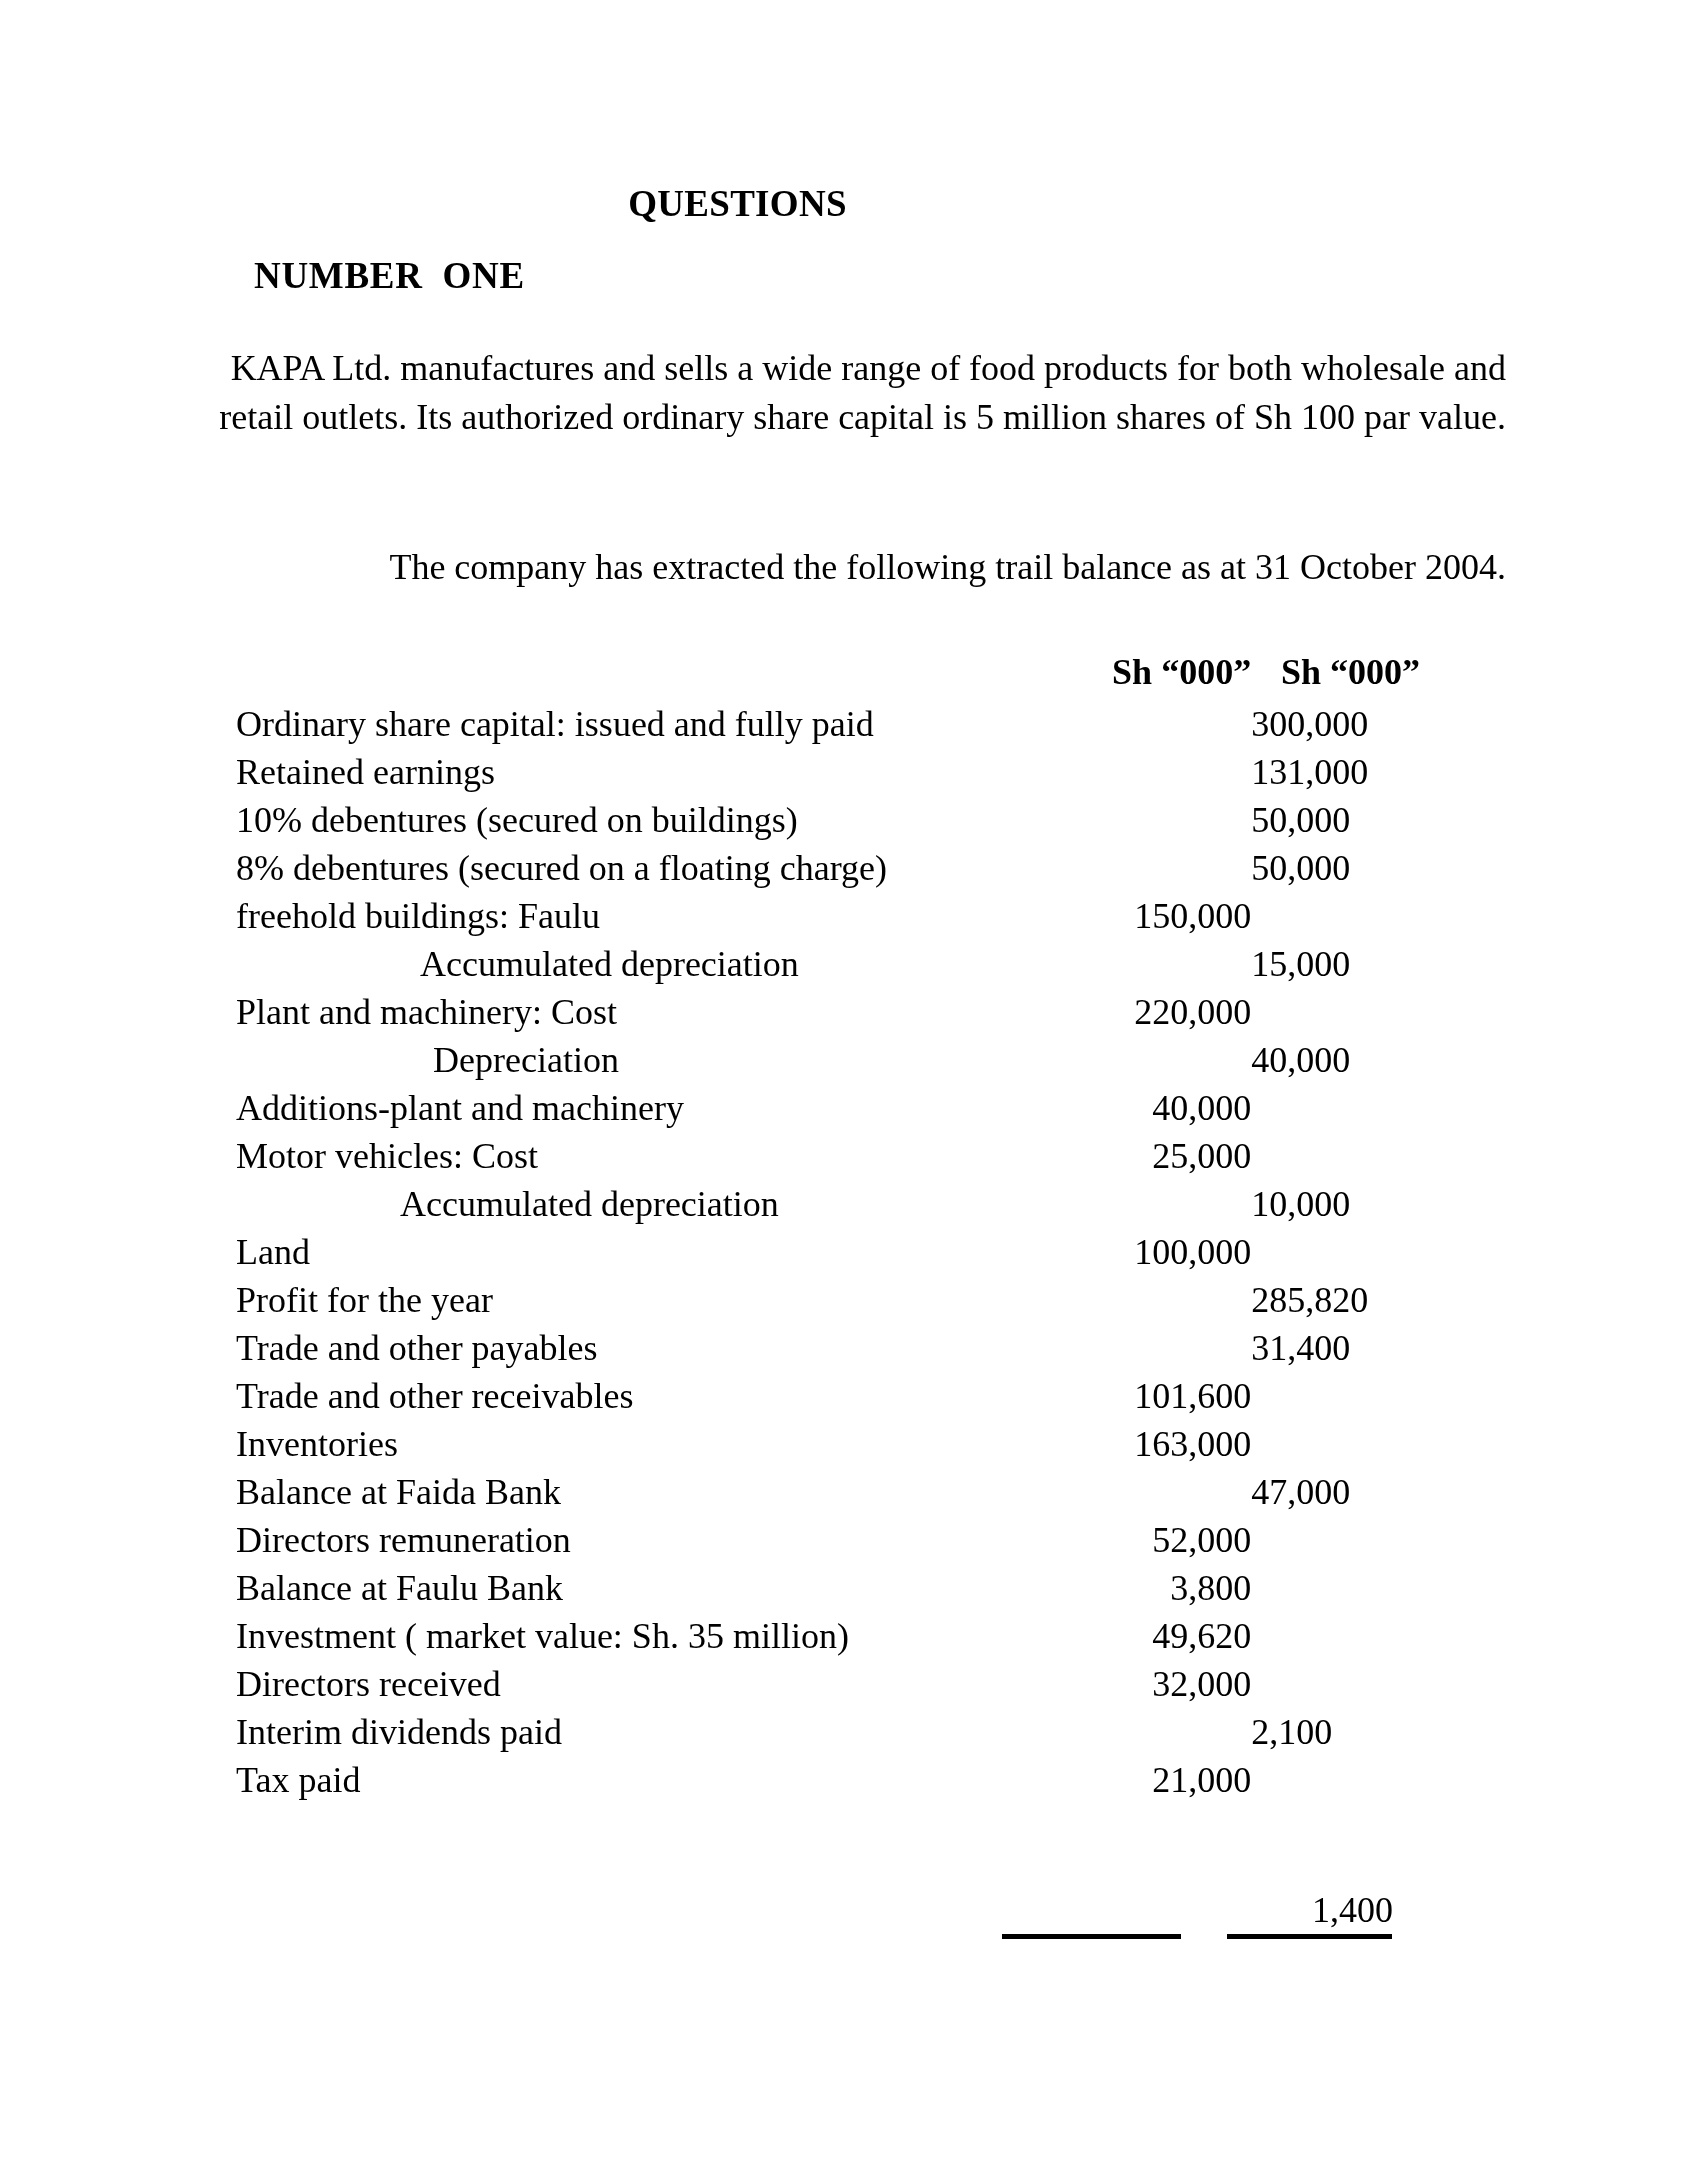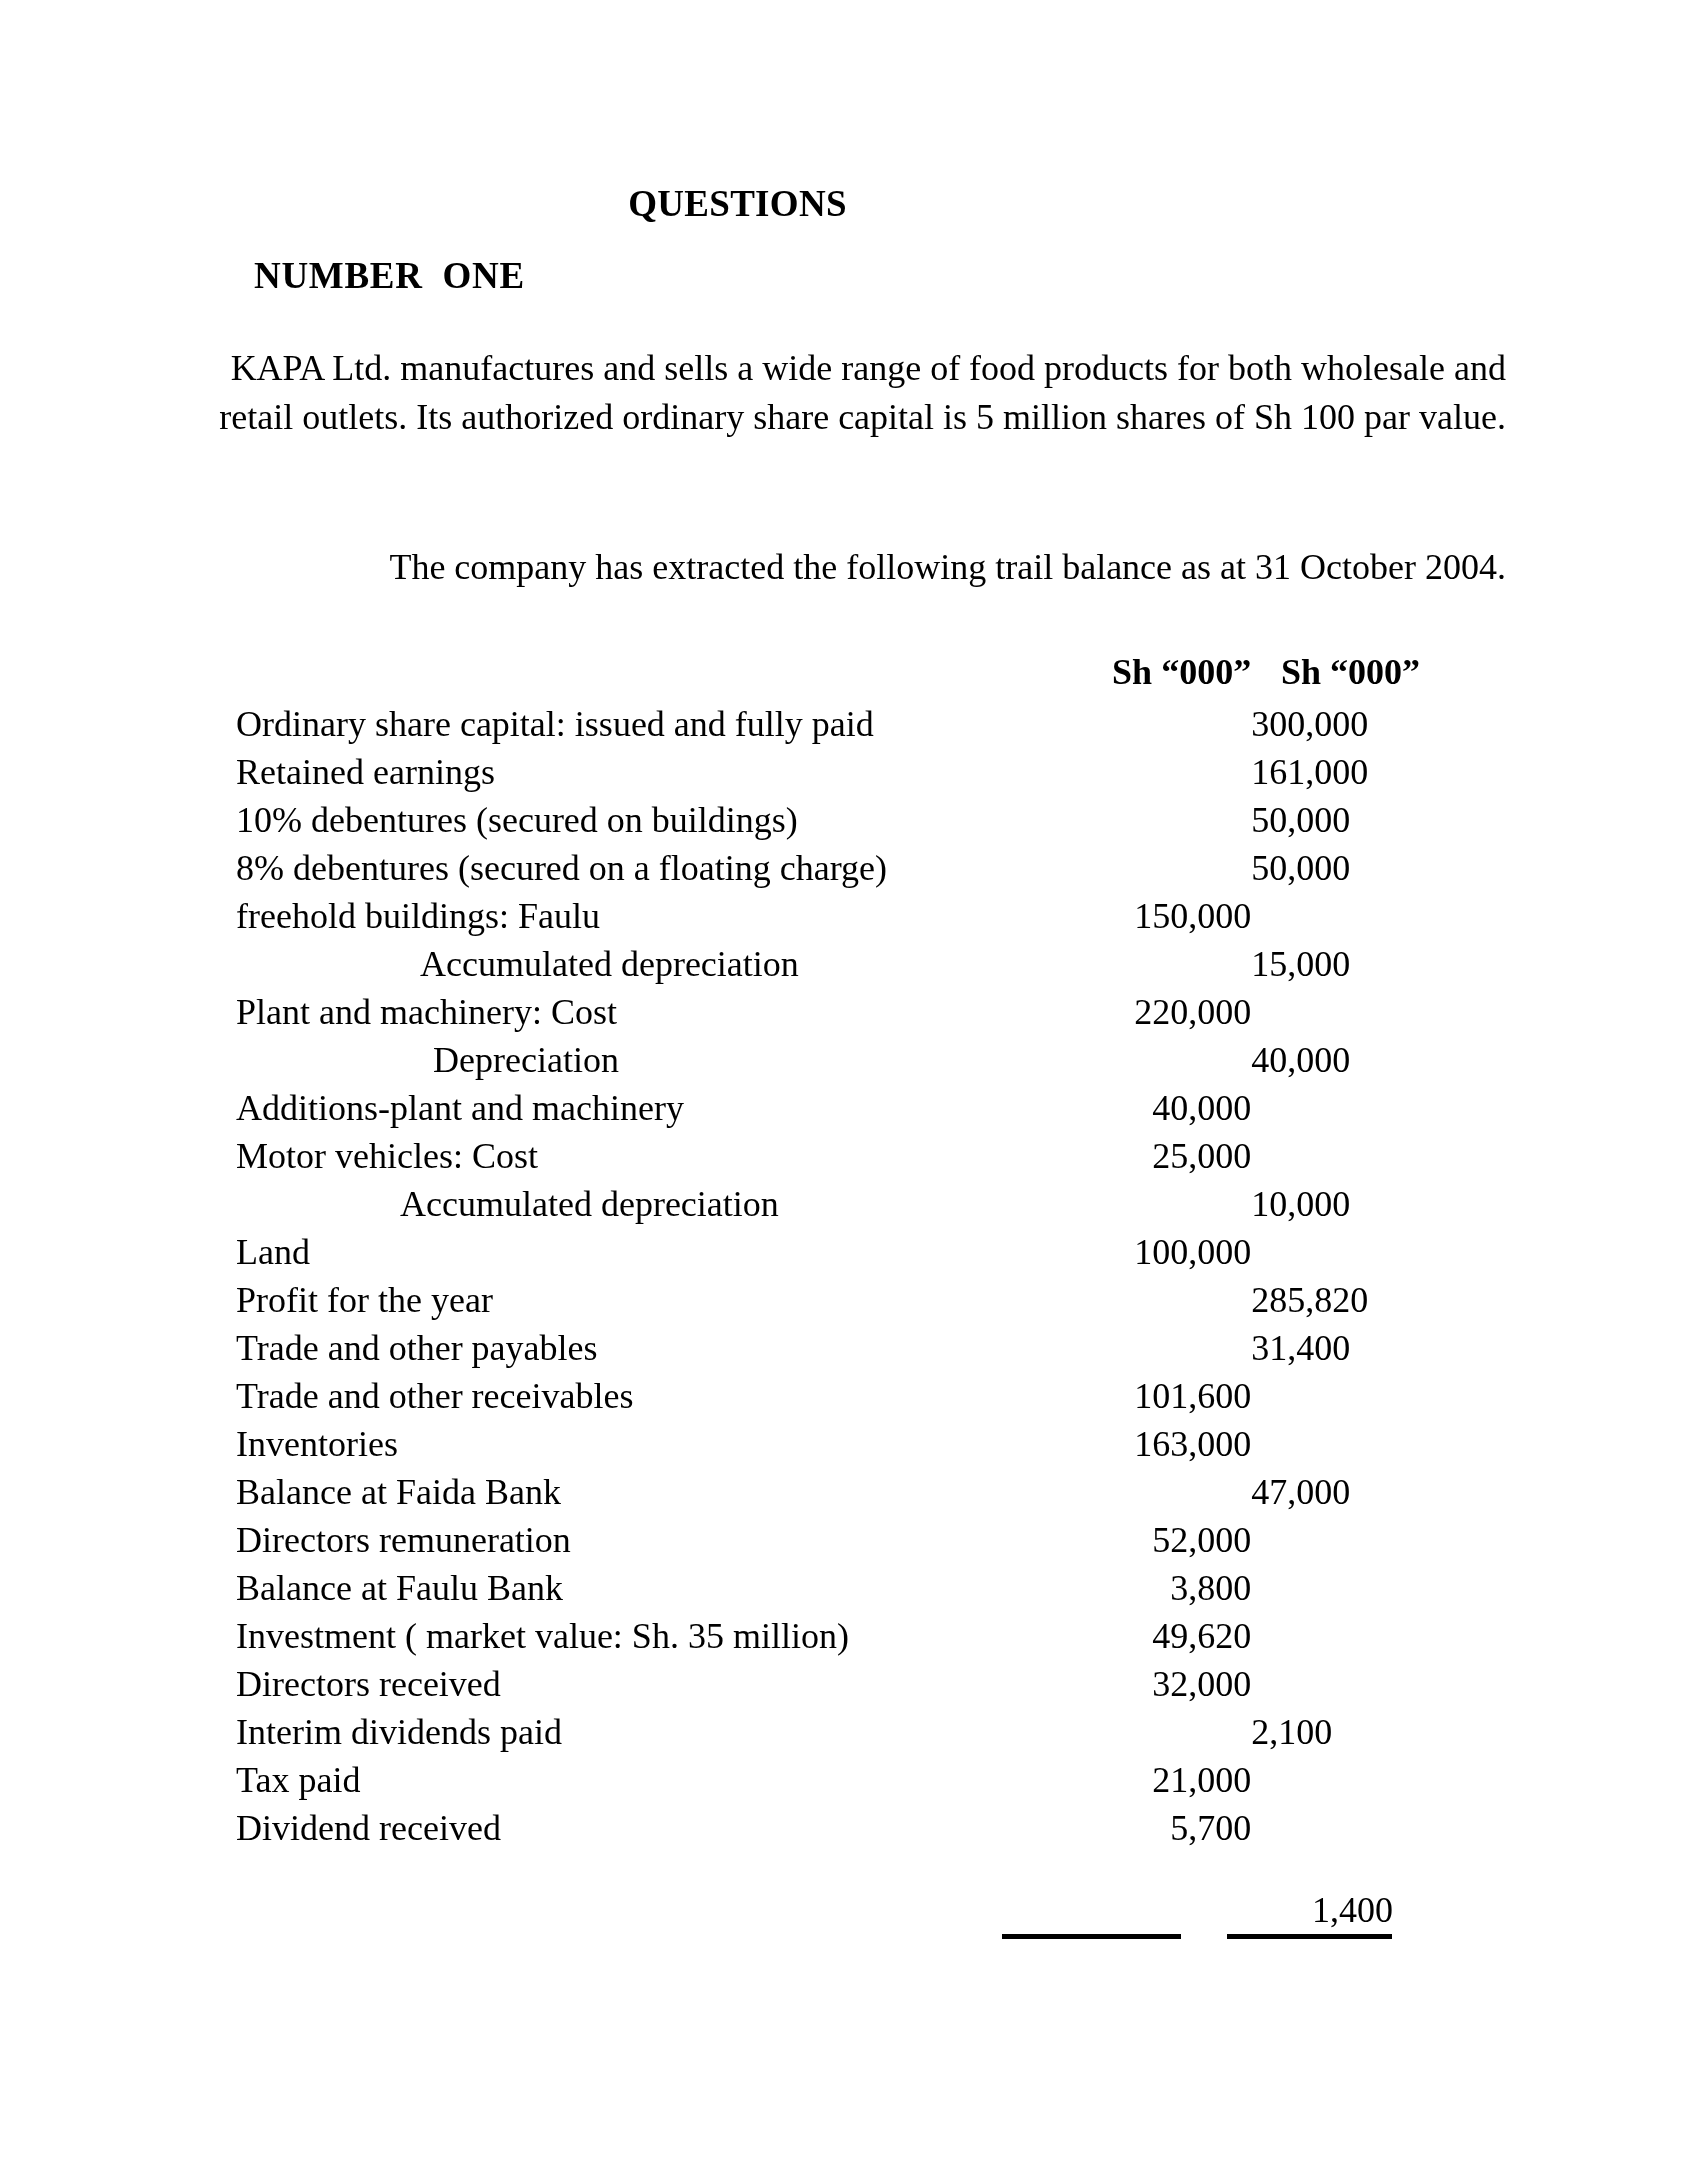--- a/index.html
+++ b/index.html
@@ -121,21 +121,21 @@
         <td class="col-cr">Sh “000”</td>
       </tr>
     <tr>
           <td class="col-label">Ordinary share capital: issued and fully paid</td>
           <td class="col-dr"></td>
           <td class="col-cr">300,000</td>
         </tr>
         <tr>
           <td class="col-label">Retained earnings</td>
           <td class="col-dr"></td>
-          <td class="col-cr">161,000</td>
+          <td class="col-cr">131,000</td>
         </tr>
         <tr>
           <td class="col-label">10% debentures (secured on buildings)</td>
           <td class="col-dr"></td>
           <td class="col-cr">50,000</td>
         </tr>
         <tr>
           <td class="col-label">8% debentures (secured on a floating charge)</td>
           <td class="col-dr"></td>
           <td class="col-cr">50,000</td>
@@ -228,25 +228,20 @@
         <tr>
           <td class="col-label">Interim dividends paid</td>
           <td class="col-dr"></td>
           <td class="col-cr">2,100</td>
         </tr>
         <tr>
           <td class="col-label">Tax paid</td>
           <td class="col-dr">21,000</td>
           <td class="col-cr"></td>
         </tr>
-        <tr>
-          <td class="col-label">Dividend received</td>
-          <td class="col-dr">5,700</td>
-          <td class="col-cr"></td>
-        </tr>
       </tbody>
   </table>
 
   <div class="total-cr">1,400</div>
 
   <div class="rule-left"></div>
   <div class="rule-right"></div>
 
 </div>
 

